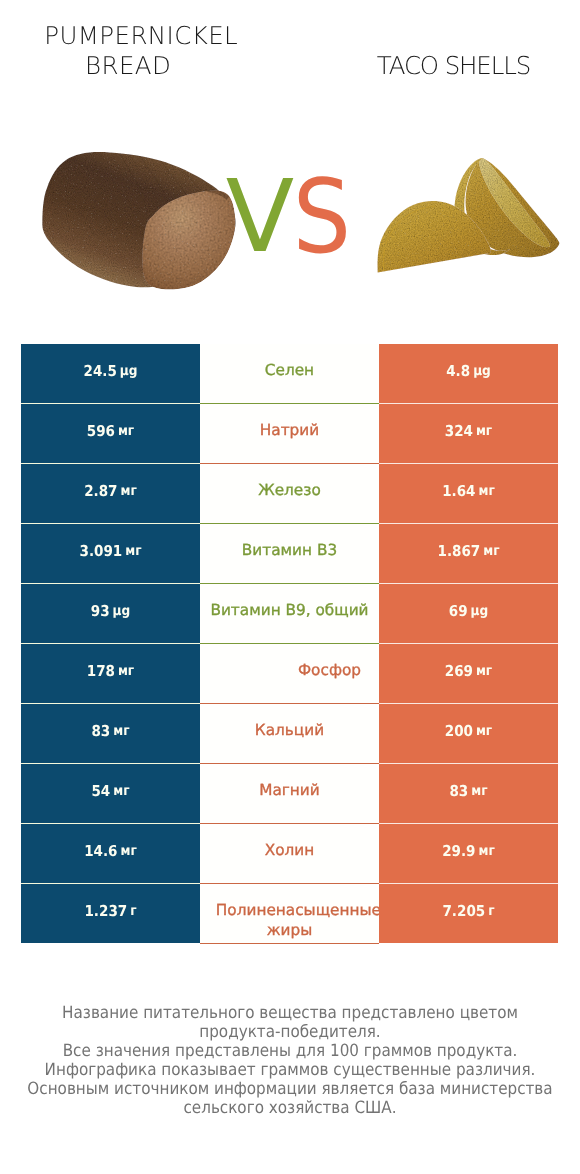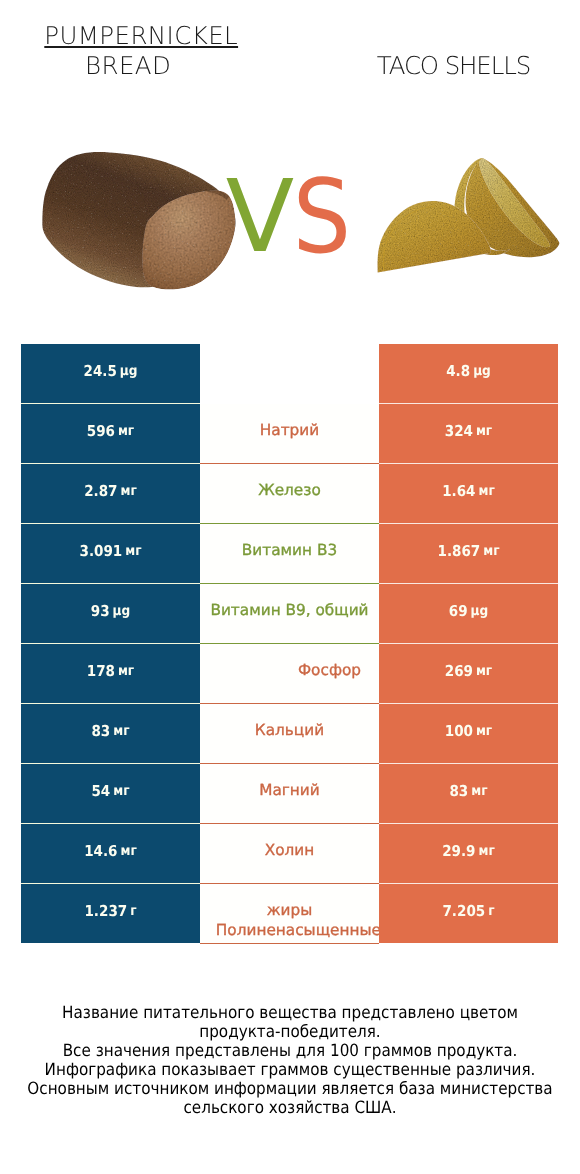--- a/index.html
+++ b/index.html
@@ -7,21 +7,21 @@
   body{width:580px;height:1174px;position:relative;overflow:hidden;
        font-family:"DejaVu Sans",sans-serif;
        -webkit-font-smoothing:antialiased;text-rendering:geometricPrecision;}
   .page{position:absolute;left:0;top:0;width:580px;height:1174px;background:#fff;}
   .aa{opacity:0.999;}
 
   
   .title{position:absolute;font-family:"DejaVu Sans",sans-serif;
          font-weight:200;font-size:24.5px;line-height:30px;
          color:#1b1b1b;text-align:center;white-space:pre-line;-webkit-font-smoothing:antialiased;}
-  .title.l1{left:31px;width:220px;top:21px;letter-spacing:0.4px;text-indent:0.4px;text-decoration:underline;}
+  .title.l1{left:31px;width:220px;top:21px;letter-spacing:0.4px;text-indent:0.4px;}
   .title.l2{left:18px;width:220px;top:51px;letter-spacing:0.4px;text-indent:0.4px;}
   .title.right{left:344px;width:220px;top:51px;letter-spacing:-1.15px;text-indent:-1.15px;}
 
   
   .hero{position:absolute;left:0;top:140px;width:580px;height:160px;}
   .vs{position:absolute;left:0;top:0;width:580px;height:300px;}
   .vs span{position:absolute;display:block;line-height:100px;}
   .vs .v{left:225.7px;top:166.8px;font-family:"DejaVu Sans",sans-serif;font-weight:400;
          font-size:100px;color:#81a633;}
   .vs .s{left:292.8px;top:168.2px;font-family:"DejaVu Sans Condensed",sans-serif;font-weight:400;
@@ -46,21 +46,21 @@
   .unit{font-size:13.5px;font-weight:700;margin-left:3px;}
   .mlab{display:block;width:179px;text-align:center;}
   .cM span{-webkit-text-stroke:0.35px currentColor;}
   .mlab2{display:block;width:179px;text-align:center;}
   .lw{display:block;white-space:nowrap;}
   .lw.ov{margin-left:15.8px;text-align:left;}
 
   
   .foot{position:absolute;left:0;top:1003px;width:580px;text-align:center;
         font-family:"DejaVu Sans Condensed","DejaVu Sans",sans-serif;font-size:16.9px;
-        line-height:19.02px;color:#000000;white-space:nowrap;}
+        line-height:19.02px;color:#737373;white-space:nowrap;}
 </style>
 </head>
 <body>
 
 <div class="page">
 
   <div class="title l1 aa">PUMPERNICKEL</div>
   <div class="title l2 aa">BREAD</div>
   <div class="title right aa">TACO SHELLS</div>
 
@@ -212,20 +212,23 @@
       <span class="v">V</span>
       <span class="s">S</span>
     </div>
 
   <div class="tbl aa" id="tbl">
       <div class="row">
         <div class="cell cL">
           <span>24.5</span>
           <span class="unit">µg</span>
         </div>
+        <div class="cell cM" style="color:#7b9a38;border-bottom:1px solid #7b9a38;">
+          <span class="mlab">Селен</span>
+        </div>
         <div class="cell cR">
           <span>4.8</span>
           <span class="unit">µg</span>
         </div>
       </div>
       <div class="row">
         <div class="cell cL">
           <span>596</span>
           <span class="unit">мг</span>
         </div>
@@ -291,21 +294,21 @@
       </div>
       <div class="row">
         <div class="cell cL">
           <span>83</span>
           <span class="unit">мг</span>
         </div>
         <div class="cell cM" style="color:#cb6744;border-bottom:1px solid #cb6744;">
           <span class="mlab">Кальций</span>
         </div>
         <div class="cell cR">
-          <span>100</span>
+          <span>200</span>
           <span class="unit">мг</span>
         </div>
       </div>
       <div class="row">
         <div class="cell cL">
           <span>54</span>
           <span class="unit">мг</span>
         </div>
         <div class="cell cM" style="color:#cb6744;border-bottom:1px solid #cb6744;">
           <span class="mlab">Магний</span>
@@ -328,22 +331,22 @@
           <span class="unit">мг</span>
         </div>
       </div>
       <div class="row">
         <div class="cell cL">
           <span>1.237</span>
           <span class="unit">г</span>
         </div>
         <div class="cell cM" style="color:#cb6744;border-bottom:1px solid #cb6744;">
           <span class="mlab2">
+            <span class="lw ov">Полиненасыщенные</span>
             <span class="lw">жиры</span>
-            <span class="lw ov">Полиненасыщенные</span>
           </span>
         </div>
         <div class="cell cR">
           <span>7.205</span>
           <span class="unit">г</span>
         </div>
       </div>
     </div>
 
   <div class="foot aa" id="foot">

